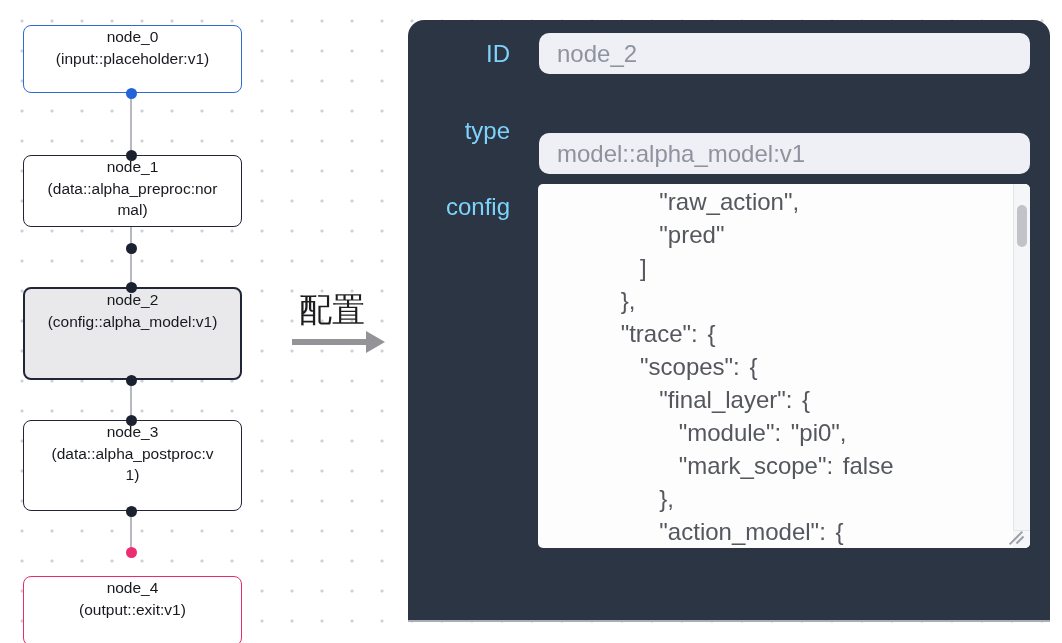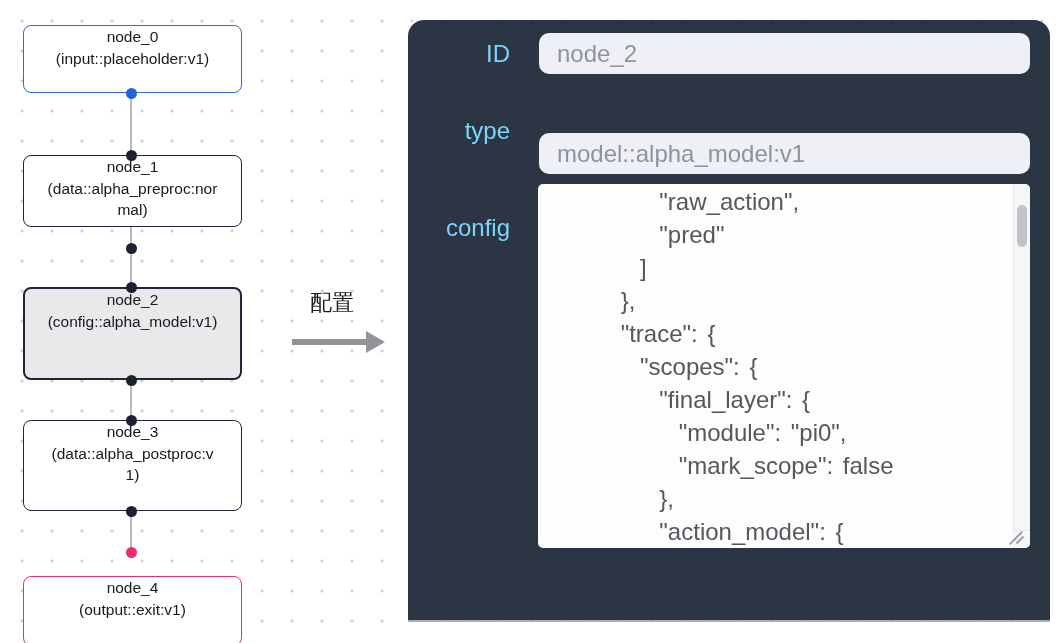--- a/index.html
+++ b/index.html
@@ -37,21 +37,21 @@
   .handle {
     position:absolute; left:126px; width:11px; height:11px; border-radius:50%;
     background:#1b2130; z-index:3;
   }
   .handle.h-blue { background:#2563d9; }
   .handle.h-pink { background:#ed2d72; }
 
   
   .cfg-label {
     position:absolute; left:297px; top:288px; width:70px;
-    font-size:22px; color:#1d1d1f; text-align:center; z-index:2;
+    font-size:33px; color:#1d1d1f; text-align:center; z-index:2;
   }
   .arrow-shaft {
     position:absolute; left:292px; top:339px; width:76px; height:6px;
     background:#939398; z-index:2;
   }
   .arrow-head {
     position:absolute; left:366px; top:331px; width:0; height:0; z-index:2;
     border-left:19px solid #939398;
     border-top:11px solid transparent;
     border-bottom:11px solid transparent;
@@ -62,21 +62,21 @@
     position:absolute; left:408px; top:20px; width:642px; height:602px;
     background:#2c3544; border-radius:16px 16px 0 0; overflow:hidden; z-index:4;
     border-bottom:2px solid #a9aeb6;
   }
   .field-label {
     position:absolute; left:0; width:102px; text-align:right;
     color:#7dd3fc; font-size:24px;
   }
   .lbl-id     { top:20px; }
   .lbl-type   { top:97px; }
-  .lbl-config { top:194px;padding-left:20px; }
+  .lbl-config { top:173px;padding-left:20px; }
   .field-input {
     position:absolute; left:131px; width:491px; height:41px;
     background:#eef0f5; border:none; border-radius:10px;
     padding:0 18px; font-size:24px; color:#8e939e;
     font-family:"Liberation Sans", sans-serif; outline:none;
   }
   .in-id   { top:13px; }
   .in-type { top:90px;margin-top:23px; }
 
   .config-box {

